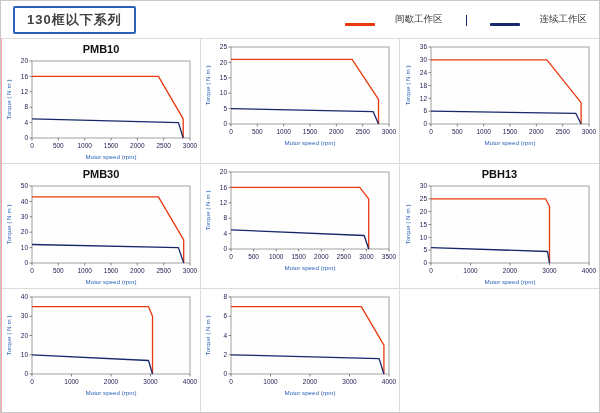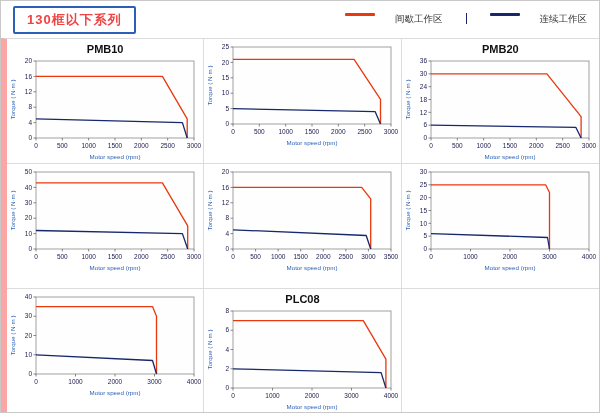--- a/index.html
+++ b/index.html
@@ -1,23 +1,23 @@
 <!DOCTYPE html>
 <html><head>
 <meta charset="utf-8">
 <style>
   html,body{margin:0;padding:0;background:#fff;}
   body{font-family:"Liberation Sans","DejaVu Sans",sans-serif;}
   .page{width:600px;height:413px;box-sizing:border-box;border:1px solid #c9c9c9;background:#fff;overflow:hidden;}
   .topbar{height:37px;display:flex;align-items:center;justify-content:space-between;padding:0 12px;box-sizing:border-box;}
-  .title-box{border:2px solid #2b5fb8;border-radius:2px;padding:3px 12px;font-size:13px;font-weight:bold;color:#ef4444;letter-spacing:1px;}
-  .legend{display:flex;align-items:flex-start;gap:20px;font-size:9.5px;color:#333;}
+  .title-box{border:2px solid #2b5fb8;border-radius:2px;padding:3px 12px;font-size:13px;font-weight:bold;color:#404040;letter-spacing:1px;}
+  .legend{display:flex;align-items:flex-end;gap:20px;font-size:9.5px;color:#333;}
   .legend-line{display:inline-block;width:30px;height:3px;border-radius:1px;}
   .legend-sep{display:inline-block;width:1px;height:11px;background:#17276b;margin:0 3px;}
-  .grid{display:grid;grid-template-columns:repeat(3,1fr);border-top:1px solid #dcdcdc;border-left:6px solid #fca5a5;}
+  .grid{display:grid;grid-template-columns:repeat(3,1fr);border-top:1px solid #dcdcdc;border-left:1px solid #fca5a5;}
   .cell{height:125px;box-sizing:border-box;border-right:1px solid #dcdcdc;border-bottom:1px solid #dcdcdc;padding-top:3px;overflow:hidden;background:#fff;}
   .cell:nth-child(3n){border-right:none;}
   .chart-title{text-align:center;font-size:11px;font-weight:bold;color:#111;height:14px;line-height:14px;}
   svg.plot{display:block;margin:0 auto;}
 </style>
 </head>
 <body>
 
 <div class="page">
   <div class="topbar">
@@ -97,21 +97,20 @@
           <text x="160.66666666666669" y="91.5" font-size="6.5" text-anchor="middle" fill="#1b1b4f" font-family="Liberation Sans, sans-serif">2500</text>
           <line x1="187" y1="82" x2="187" y2="84.5" stroke="#555" stroke-width="0.7"></line>
           <text x="187" y="91.5" font-size="6.5" text-anchor="middle" fill="#1b1b4f" font-family="Liberation Sans, sans-serif">3000</text>
           <polyline points="29.0,17.3 150.1,17.3 176.5,57.4 176.5,82.0" fill="none" stroke="#e8380d" stroke-width="1.3" stroke-linejoin="round"></polyline>
           <polyline points="29.0,66.6 171.2,69.7 176.5,82.0" fill="none" stroke="#17276b" stroke-width="1.3" stroke-linejoin="round"></polyline>
           <text x="108" y="102.5" font-size="6.2" text-anchor="middle" fill="#2b62b8" font-family="Liberation Sans, sans-serif">Motor speed (rpm)</text>
           <text x="8" y="43.5" font-size="6.2" text-anchor="middle" fill="#2b62b8" transform="rotate(-90 8 43.5)" font-family="Liberation Sans, sans-serif">Torque ( N·m )</text>
         </svg>
     </div>
     <div class="cell">
-      <div class="chart-title">PMB20</div>
       <svg class="plot" width="196" height="105" viewBox="0 0 196 105">
           <rect x="29" y="5" width="158" height="77" fill="#fefefe" stroke="#8a8a8a" stroke-width="0.8"></rect>
           <line x1="26.5" y1="82" x2="29" y2="82" stroke="#555" stroke-width="0.7"></line>
           <text x="25" y="84.2" font-size="6.5" text-anchor="end" fill="#1b1b4f" font-family="Liberation Sans, sans-serif">0</text>
           <line x1="26.5" y1="69.16666666666667" x2="29" y2="69.16666666666667" stroke="#555" stroke-width="0.7"></line>
           <text x="25" y="71.36666666666667" font-size="6.5" text-anchor="end" fill="#1b1b4f" font-family="Liberation Sans, sans-serif">6</text>
           <line x1="26.5" y1="56.333333333333336" x2="29" y2="56.333333333333336" stroke="#555" stroke-width="0.7"></line>
           <text x="25" y="58.53333333333334" font-size="6.5" text-anchor="end" fill="#1b1b4f" font-family="Liberation Sans, sans-serif">12</text>
           <line x1="26.5" y1="43.5" x2="29" y2="43.5" stroke="#555" stroke-width="0.7"></line>
           <text x="25" y="45.7" font-size="6.5" text-anchor="end" fill="#1b1b4f" font-family="Liberation Sans, sans-serif">18</text>
@@ -135,20 +134,21 @@
           <text x="160.66666666666669" y="91.5" font-size="6.5" text-anchor="middle" fill="#1b1b4f" font-family="Liberation Sans, sans-serif">2500</text>
           <line x1="187" y1="82" x2="187" y2="84.5" stroke="#555" stroke-width="0.7"></line>
           <text x="187" y="91.5" font-size="6.5" text-anchor="middle" fill="#1b1b4f" font-family="Liberation Sans, sans-serif">3000</text>
           <polyline points="29.0,17.8 144.9,17.8 179.1,60.6 179.1,82.0" fill="none" stroke="#e8380d" stroke-width="1.3" stroke-linejoin="round"></polyline>
           <polyline points="29.0,69.2 173.8,71.3 179.1,82.0" fill="none" stroke="#17276b" stroke-width="1.3" stroke-linejoin="round"></polyline>
           <text x="108" y="102.5" font-size="6.2" text-anchor="middle" fill="#2b62b8" font-family="Liberation Sans, sans-serif">Motor speed (rpm)</text>
           <text x="8" y="43.5" font-size="6.2" text-anchor="middle" fill="#2b62b8" transform="rotate(-90 8 43.5)" font-family="Liberation Sans, sans-serif">Torque ( N·m )</text>
         </svg>
     </div>
     <div class="cell">
+      <div class="chart-title">PMB30</div>
       <svg class="plot" width="196" height="105" viewBox="0 0 196 105">
           <rect x="29" y="5" width="158" height="77" fill="#fefefe" stroke="#8a8a8a" stroke-width="0.8"></rect>
           <line x1="26.5" y1="82" x2="29" y2="82" stroke="#555" stroke-width="0.7"></line>
           <text x="25" y="84.2" font-size="6.5" text-anchor="end" fill="#1b1b4f" font-family="Liberation Sans, sans-serif">0</text>
           <line x1="26.5" y1="66.6" x2="29" y2="66.6" stroke="#555" stroke-width="0.7"></line>
           <text x="25" y="68.8" font-size="6.5" text-anchor="end" fill="#1b1b4f" font-family="Liberation Sans, sans-serif">10</text>
           <line x1="26.5" y1="51.2" x2="29" y2="51.2" stroke="#555" stroke-width="0.7"></line>
           <text x="25" y="53.400000000000006" font-size="6.5" text-anchor="end" fill="#1b1b4f" font-family="Liberation Sans, sans-serif">20</text>
           <line x1="26.5" y1="35.800000000000004" x2="29" y2="35.800000000000004" stroke="#555" stroke-width="0.7"></line>
           <text x="25" y="38.00000000000001" font-size="6.5" text-anchor="end" fill="#1b1b4f" font-family="Liberation Sans, sans-serif">30</text>
@@ -207,20 +207,21 @@
           <text x="164.42857142857142" y="91.5" font-size="6.5" text-anchor="middle" fill="#1b1b4f" font-family="Liberation Sans, sans-serif">3000</text>
           <line x1="187" y1="82" x2="187" y2="84.5" stroke="#555" stroke-width="0.7"></line>
           <text x="187" y="91.5" font-size="6.5" text-anchor="middle" fill="#1b1b4f" font-family="Liberation Sans, sans-serif">3500</text>
           <polyline points="29.0,20.4 157.7,20.4 166.7,31.9 166.7,82.0" fill="none" stroke="#e8380d" stroke-width="1.3" stroke-linejoin="round"></polyline>
           <polyline points="29.0,62.8 162.2,68.5 166.7,82.0" fill="none" stroke="#17276b" stroke-width="1.3" stroke-linejoin="round"></polyline>
           <text x="108" y="102.5" font-size="6.2" text-anchor="middle" fill="#2b62b8" font-family="Liberation Sans, sans-serif">Motor speed (rpm)</text>
           <text x="8" y="43.5" font-size="6.2" text-anchor="middle" fill="#2b62b8" transform="rotate(-90 8 43.5)" font-family="Liberation Sans, sans-serif">Torque ( N·m )</text>
         </svg>
     </div>
     <div class="cell">
+      <div class="chart-title">PBH13</div>
       <svg class="plot" width="196" height="105" viewBox="0 0 196 105">
           <rect x="29" y="5" width="158" height="77" fill="#fefefe" stroke="#8a8a8a" stroke-width="0.8"></rect>
           <line x1="26.5" y1="82" x2="29" y2="82" stroke="#555" stroke-width="0.7"></line>
           <text x="25" y="84.2" font-size="6.5" text-anchor="end" fill="#1b1b4f" font-family="Liberation Sans, sans-serif">0</text>
           <line x1="26.5" y1="69.16666666666667" x2="29" y2="69.16666666666667" stroke="#555" stroke-width="0.7"></line>
           <text x="25" y="71.36666666666667" font-size="6.5" text-anchor="end" fill="#1b1b4f" font-family="Liberation Sans, sans-serif">5</text>
           <line x1="26.5" y1="56.333333333333336" x2="29" y2="56.333333333333336" stroke="#555" stroke-width="0.7"></line>
           <text x="25" y="58.53333333333334" font-size="6.5" text-anchor="end" fill="#1b1b4f" font-family="Liberation Sans, sans-serif">10</text>
           <line x1="26.5" y1="43.5" x2="29" y2="43.5" stroke="#555" stroke-width="0.7"></line>
           <text x="25" y="45.7" font-size="6.5" text-anchor="end" fill="#1b1b4f" font-family="Liberation Sans, sans-serif">15</text>
@@ -269,21 +270,20 @@
           <text x="147.5" y="91.5" font-size="6.5" text-anchor="middle" fill="#1b1b4f" font-family="Liberation Sans, sans-serif">3000</text>
           <line x1="187" y1="82" x2="187" y2="84.5" stroke="#555" stroke-width="0.7"></line>
           <text x="187" y="91.5" font-size="6.5" text-anchor="middle" fill="#1b1b4f" font-family="Liberation Sans, sans-serif">4000</text>
           <polyline points="29.0,14.6 145.5,14.6 149.5,24.3 149.5,82.0" fill="none" stroke="#e8380d" stroke-width="1.3" stroke-linejoin="round"></polyline>
           <polyline points="29.0,62.8 145.5,68.5 149.5,82.0" fill="none" stroke="#17276b" stroke-width="1.3" stroke-linejoin="round"></polyline>
           <text x="108" y="102.5" font-size="6.2" text-anchor="middle" fill="#2b62b8" font-family="Liberation Sans, sans-serif">Motor speed (rpm)</text>
           <text x="8" y="43.5" font-size="6.2" text-anchor="middle" fill="#2b62b8" transform="rotate(-90 8 43.5)" font-family="Liberation Sans, sans-serif">Torque ( N·m )</text>
         </svg>
     </div>
     <div class="cell">
-      <div class="chart-title">PLC08</div>
       <svg class="plot" width="196" height="105" viewBox="0 0 196 105">
           <rect x="29" y="5" width="158" height="77" fill="#fefefe" stroke="#8a8a8a" stroke-width="0.8"></rect>
           <line x1="26.5" y1="82" x2="29" y2="82" stroke="#555" stroke-width="0.7"></line>
           <text x="25" y="84.2" font-size="6.5" text-anchor="end" fill="#1b1b4f" font-family="Liberation Sans, sans-serif">0</text>
           <line x1="26.5" y1="62.75" x2="29" y2="62.75" stroke="#555" stroke-width="0.7"></line>
           <text x="25" y="64.95" font-size="6.5" text-anchor="end" fill="#1b1b4f" font-family="Liberation Sans, sans-serif">2</text>
           <line x1="26.5" y1="43.5" x2="29" y2="43.5" stroke="#555" stroke-width="0.7"></line>
           <text x="25" y="45.7" font-size="6.5" text-anchor="end" fill="#1b1b4f" font-family="Liberation Sans, sans-serif">4</text>
           <line x1="26.5" y1="24.25" x2="29" y2="24.25" stroke="#555" stroke-width="0.7"></line>
           <text x="25" y="26.45" font-size="6.5" text-anchor="end" fill="#1b1b4f" font-family="Liberation Sans, sans-serif">6</text>

